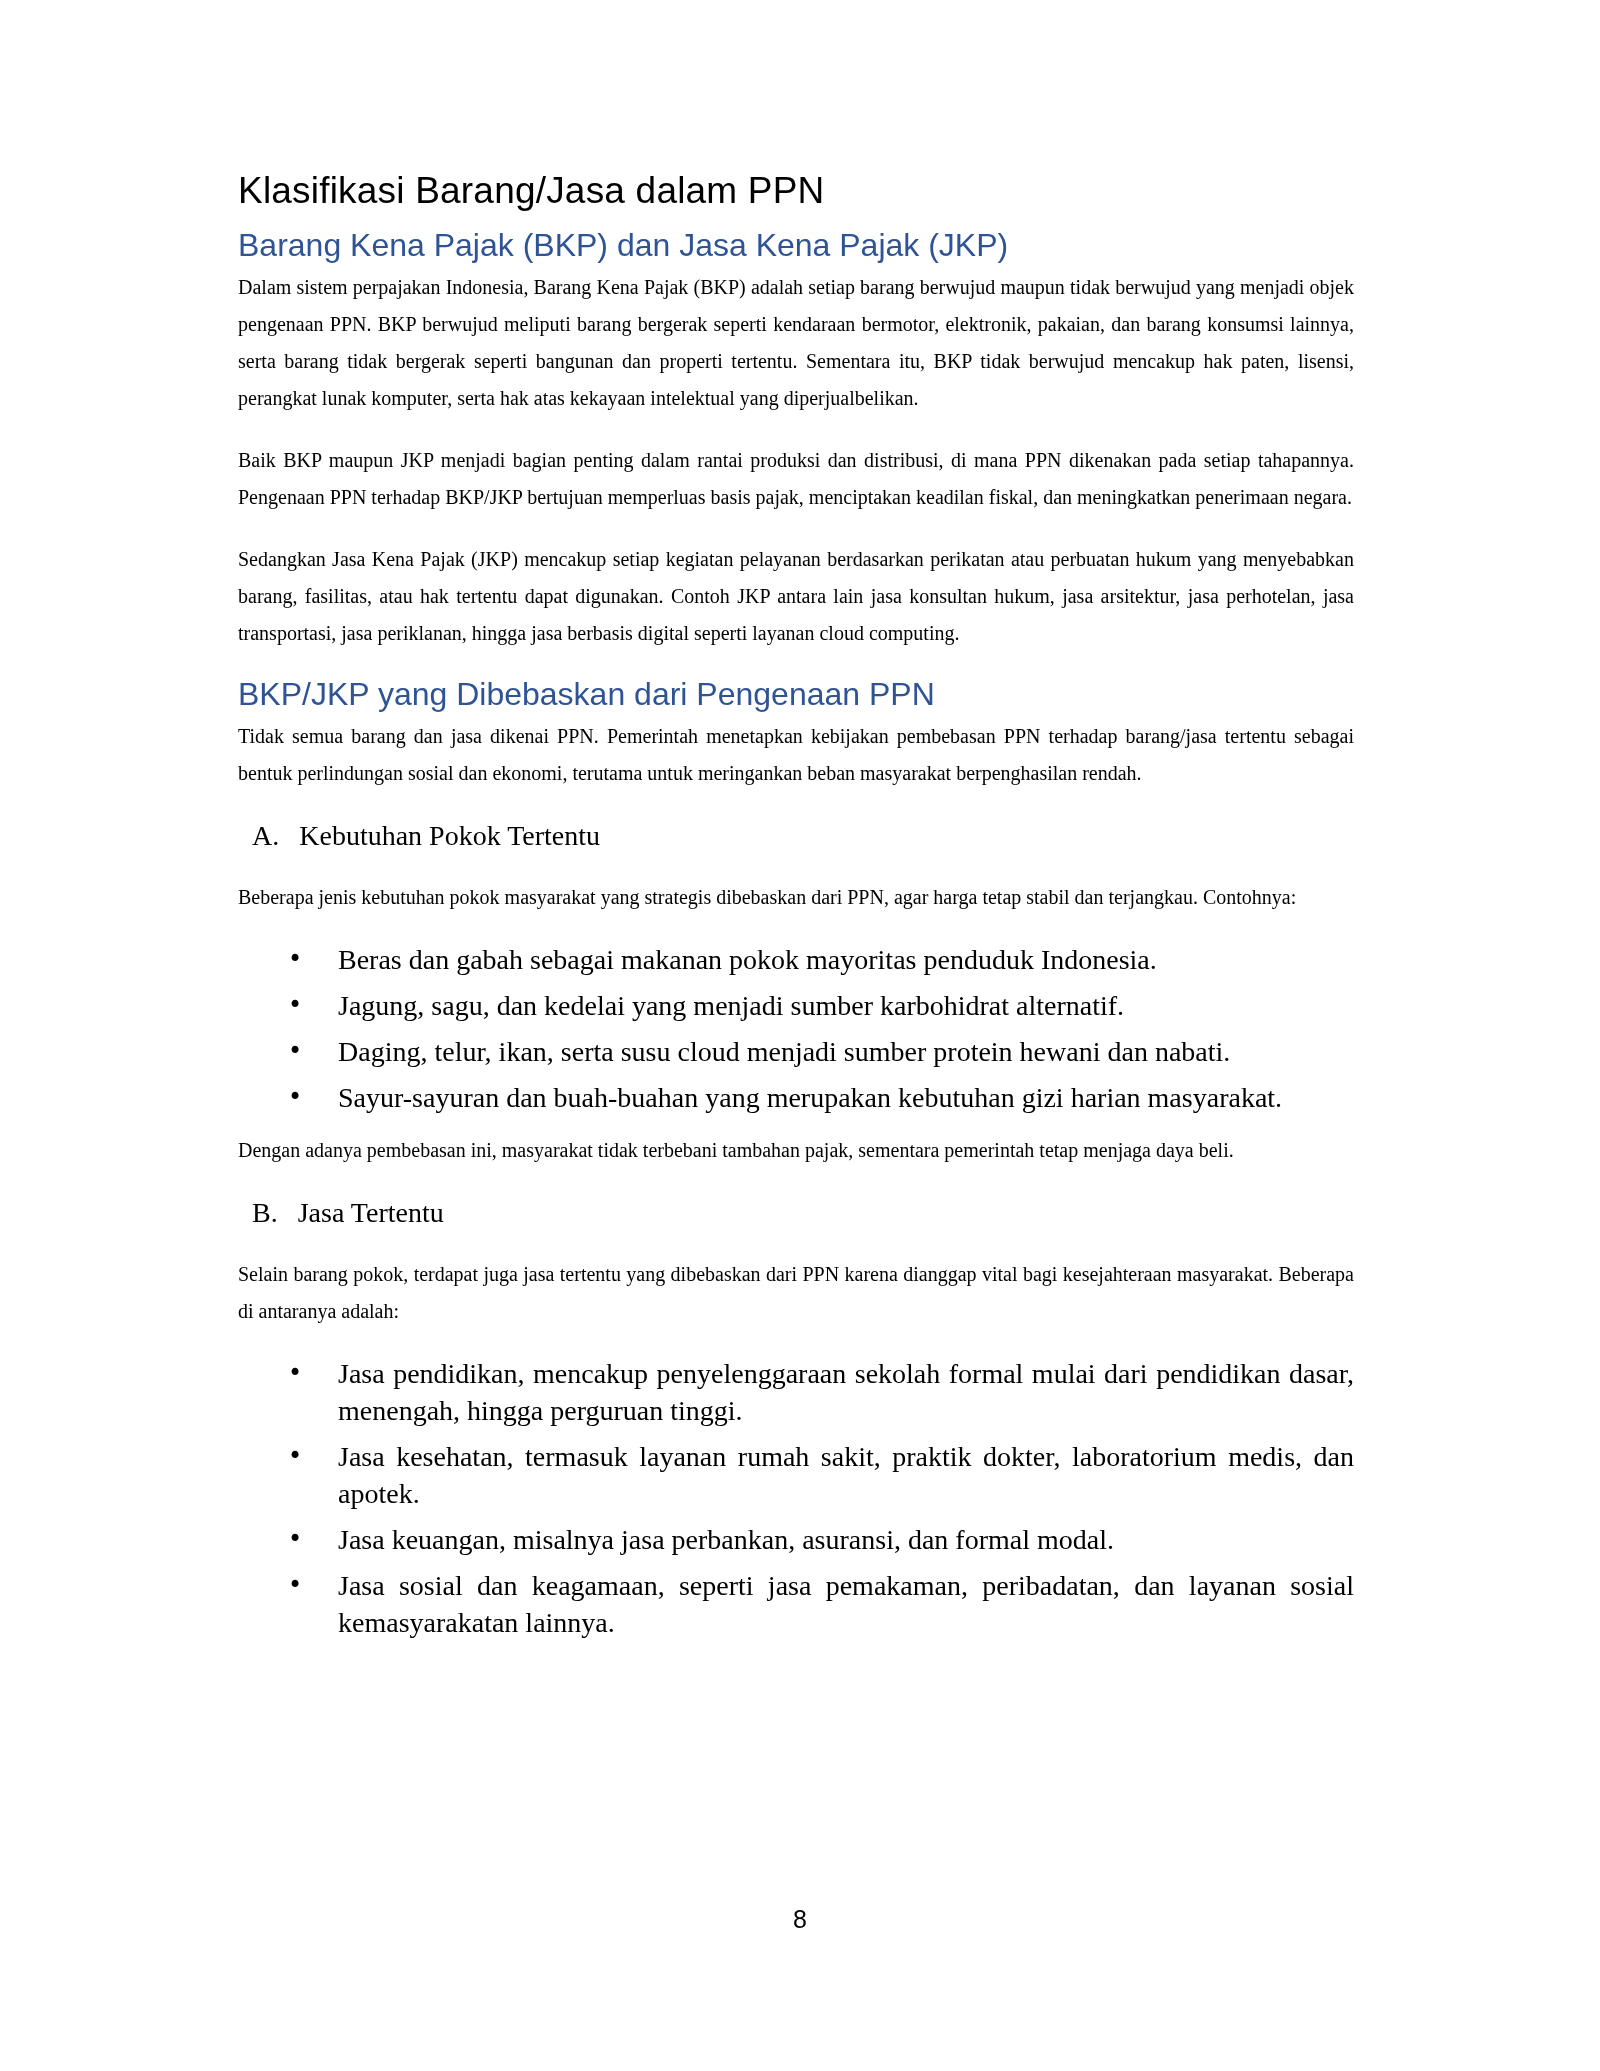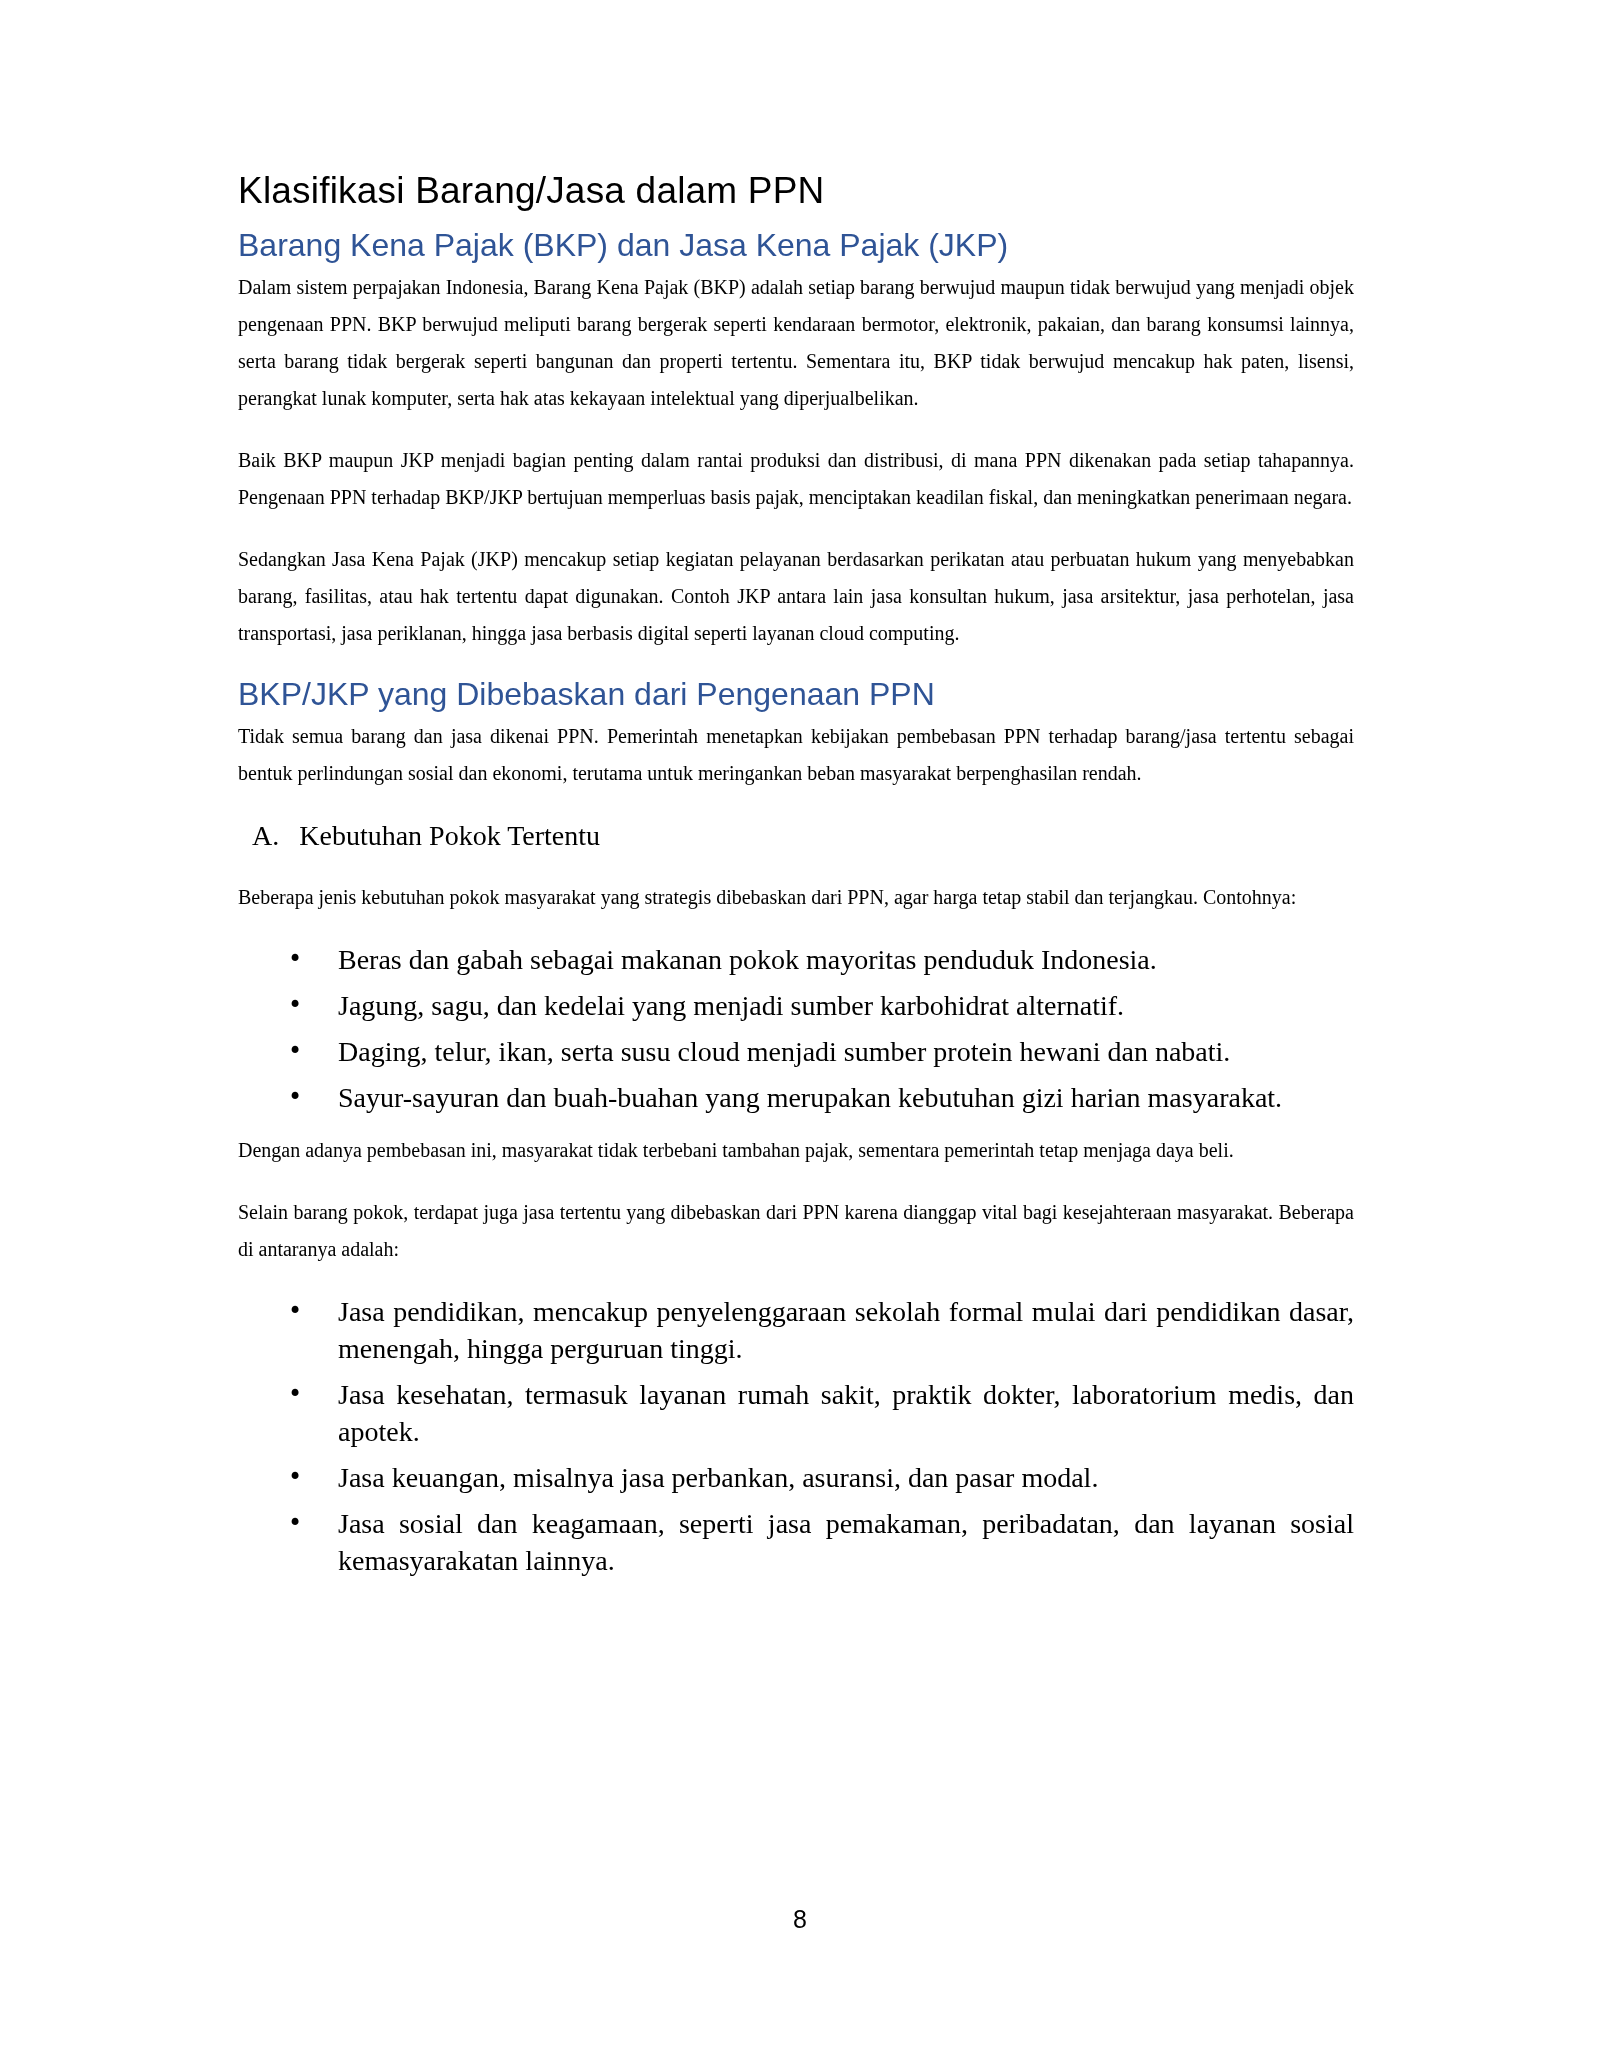--- a/index.html
+++ b/index.html
@@ -128,35 +128,38 @@
         <span>Daging, telur, ikan, serta susu cloud menjadi sumber protein hewani dan nabati.</span>
       </li>
       <li>
         <span class="bullet">•</span>
         <span>Sayur-sayuran dan buah-buahan yang merupakan kebutuhan gizi harian masyarakat.</span>
       </li>
     </ul>
 
     <p class="body-par">Dengan adanya pembebasan ini, masyarakat tidak terbebani tambahan pajak, sementara pemerintah tetap menjaga daya beli.</p>
 
+    <p class="sub-head">
+      <span class="sub-label">B.</span><span>Jasa Tertentu</span>
+    </p>
 
     <p class="body-par">Selain barang pokok, terdapat juga jasa tertentu yang dibebaskan dari PPN karena dianggap vital bagi kesejahteraan masyarakat. Beberapa di antaranya adalah:</p>
 
     <ul class="doc-list">
       <li>
         <span class="bullet">•</span>
         <span>Jasa pendidikan, mencakup penyelenggaraan sekolah formal mulai dari pendidikan dasar, menengah, hingga perguruan tinggi.</span>
       </li>
       <li>
         <span class="bullet">•</span>
         <span>Jasa kesehatan, termasuk layanan rumah sakit, praktik dokter, laboratorium medis, dan apotek.</span>
       </li>
       <li>
         <span class="bullet">•</span>
-        <span>Jasa keuangan, misalnya jasa perbankan, asuransi, dan pasar modal.</span>
+        <span>Jasa keuangan, misalnya jasa perbankan, asuransi, dan formal modal.</span>
       </li>
       <li>
         <span class="bullet">•</span>
         <span>Jasa sosial dan keagamaan, seperti jasa pemakaman, peribadatan, dan layanan sosial kemasyarakatan lainnya.</span>
       </li>
     </ul>
 
   </div>
 
   <div class="page-number">8</div>

